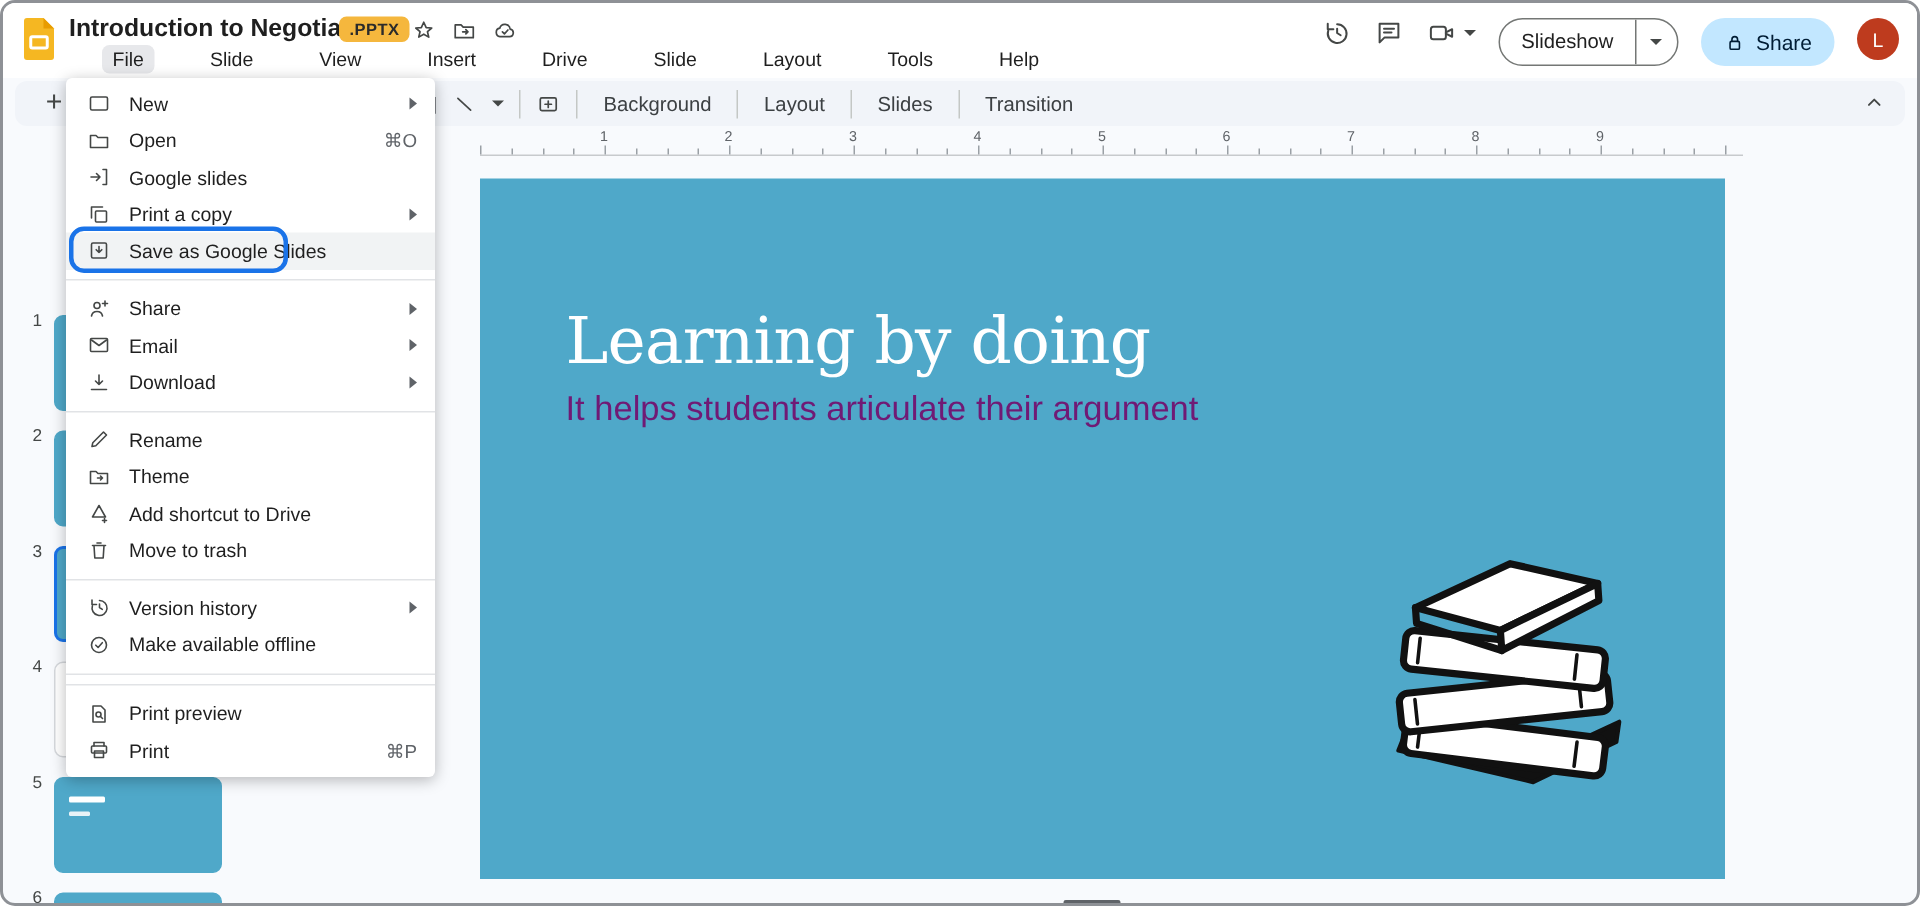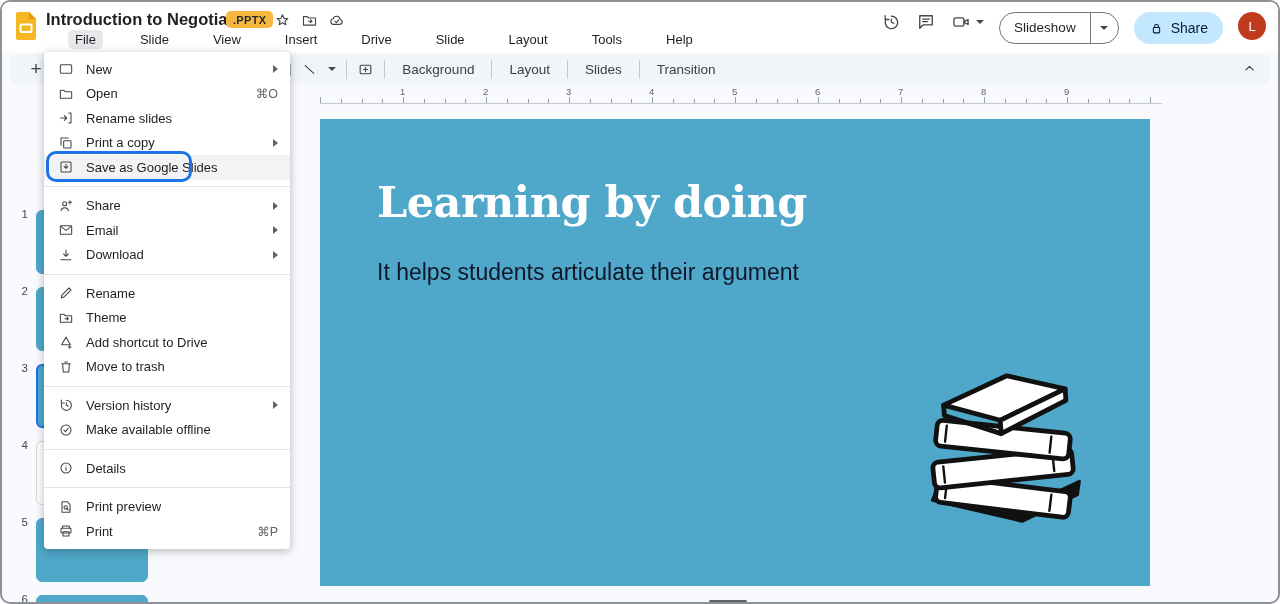--- a/index.html
+++ b/index.html
@@ -68,23 +68,23 @@
   .mi svg{width:16px;height:16px;flex:none;stroke:#444746;fill:none;stroke-width:1.6;stroke-linecap:round;stroke-linejoin:round;}
   .ml{flex:1;}
   .sc{color:#5f6368;font-size:12.5px;font-family:"Liberation Sans",sans-serif;}
   .subarr{width:0;height:0;border-left:5px solid #5f6368;border-top:4px solid transparent;border-bottom:4px solid transparent;}
   .mdiv{height:1px;background:#e1e3e6;margin:6.5px 0;}
   .mi.hl{background:#f1f3f4;}
   .hl-box{position:absolute;left:2px;top:-4px;height:31px;width:146px;border:3px solid #1a73e8;border-radius:10px;pointer-events:none;}
 
   
   #slide{position:absolute;left:318px;top:117px;width:830px;height:467px;background:#4fa8c9;cursor:default;}
-  #slide-title{position:absolute;left:57px;top:58px;font-family:"DejaVu Serif","Liberation Serif",serif;
-               font-weight:bold;font-size:43px;color:#fff;letter-spacing:-.5px;}
-  #slide-subtitle{position:absolute;left:57px;top:140px;font-size:23px;color:#0f172a;}
+  #slide-title{position:absolute;left:57px;top:84px;font-family:"DejaVu Serif","Liberation Serif",serif;
+               font-weight:normal;font-size:43px;color:#fff;letter-spacing:-.5px;}
+  #slide-subtitle{position:absolute;left:57px;top:140px;font-size:23px;color:#701a75;}
   #notes-handle{position:absolute;left:707px;top:598px;width:38px;height:3px;background:#5f6368;border-radius:2px;cursor:ns-resize;z-index:3;}
 </style>
 </head>
 <body>
 
 <div id="app">
 
   <div id="topbar">
     <svg id="logo" viewBox="0 0 24 31">
       <path d="M2 3a2 2 0 0 1 2-2h11l7 7v19a2 2 0 0 1-2 2H4a2 2 0 0 1-2-2z" fill="#f5b722"></path>
@@ -296,21 +296,21 @@
       <svg viewBox="0 0 24 24">
           <path d="M3.5 18.5v-12h5.5l2 2h9.5v10z"></path>
         </svg>
       <span class="ml">Open</span>
       <span class="sc">⌘O</span>
     </div>
     <div class="mi">
       <svg viewBox="0 0 24 24">
           <path d="M4 12h9m0 0-3.5-3.5M13 12l-3.5 3.5M16 4.5h3.5v15H16"></path>
         </svg>
-      <span class="ml">Rename slides</span>
+      <span class="ml">Google slides</span>
     </div>
     <div class="mi">
       <svg viewBox="0 0 24 24">
           <rect x="8.5" y="8.5" width="11" height="11" rx="1"></rect>
           <path d="M15.5 4.5h-11v11"></path>
         </svg>
       <span class="ml">Print a copy</span>
       <span class="subarr"></span>
     </div>
     <div class="mi hl">
@@ -384,28 +384,20 @@
       <span class="subarr"></span>
     </div>
     <div class="mi">
       <svg viewBox="0 0 24 24">
           <circle cx="12" cy="12" r="7.5"></circle>
           <path d="m8.8 12.2 2.3 2.3 4.2-4.8"></path>
         </svg>
       <span class="ml">Make available offline</span>
     </div>
     <div class="mdiv"></div>
-    <div class="mi">
-      <svg viewBox="0 0 24 24">
-          <circle cx="12" cy="12" r="7.5"></circle>
-          <path d="M12 11.2v4.3"></path>
-          <path d="M12 8.3v.01"></path>
-        </svg>
-      <span class="ml">Details</span>
-    </div>
     <div class="mdiv"></div>
     <div class="mi">
       <svg viewBox="0 0 24 24">
           <path d="M6 20V4h8l4 4v12z"></path>
           <circle cx="11.5" cy="12.5" r="2.5"></circle>
           <path d="m13.5 14.5 2 2"></path>
         </svg>
       <span class="ml">Print preview</span>
     </div>
     <div class="mi">

